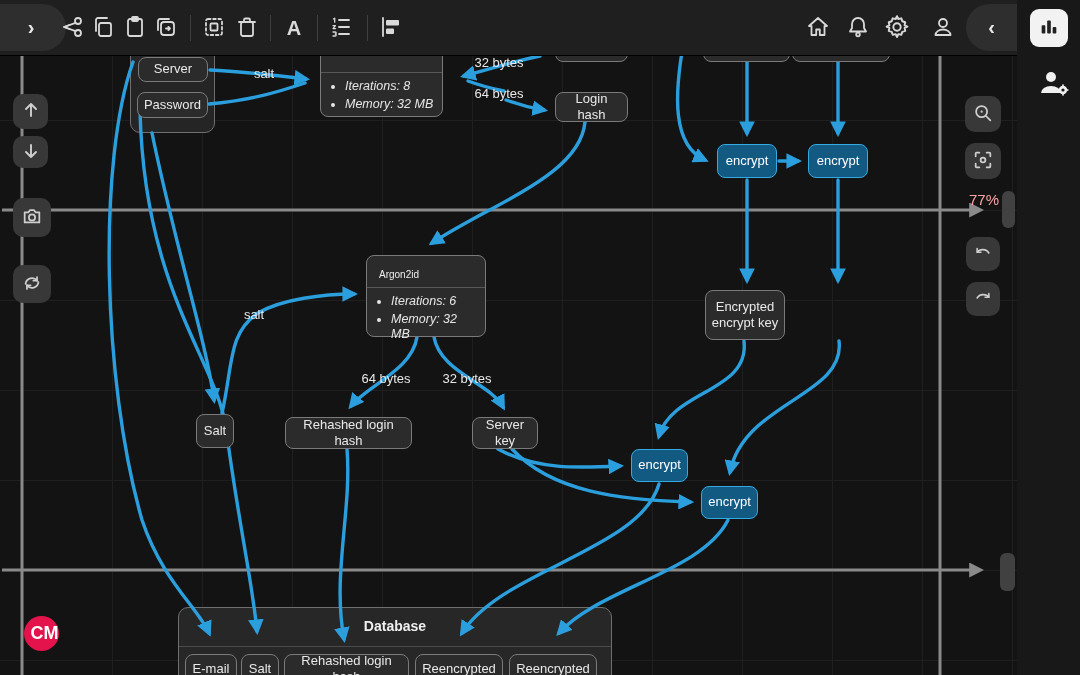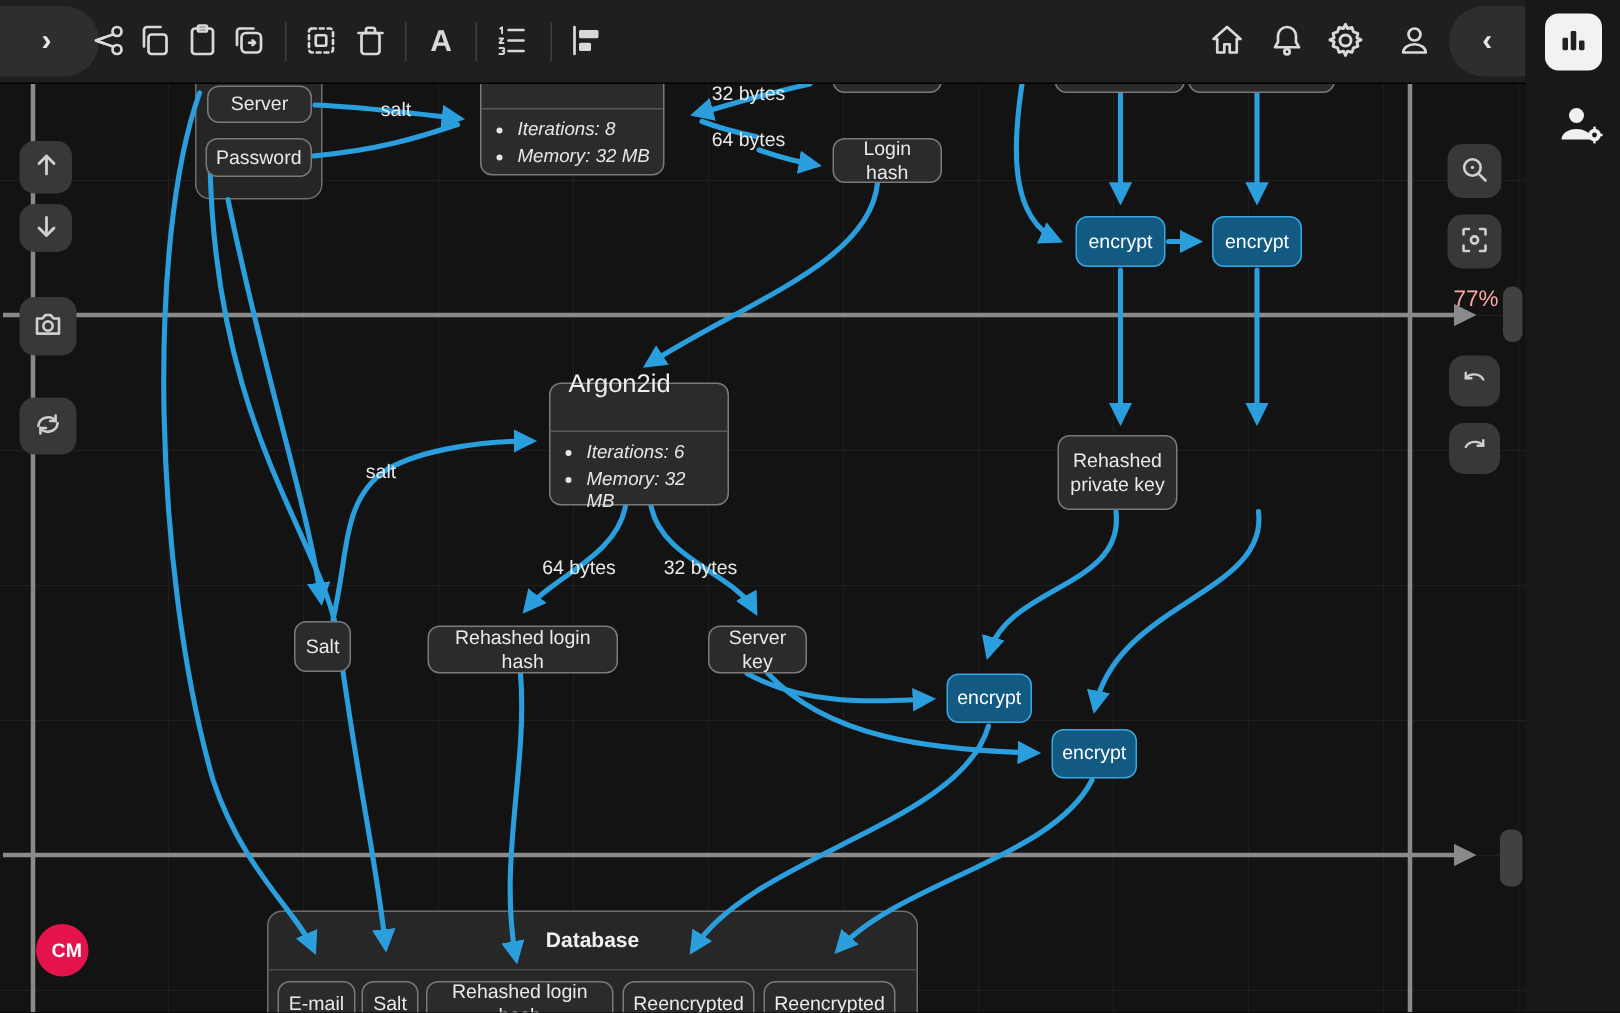--- a/index.html
+++ b/index.html
@@ -19,21 +19,21 @@
         border-radius:8px;color:#e9e9e9;font-size:13px;display:flex;align-items:center;
         justify-content:center;text-align:center;line-height:1.25;padding:2px 5px;}
   .node.accent{background:#135a83;border:1.5px solid #35aae2;color:#fff;}
   .node.container{background:#252525;border:1px solid #6f6f6f;border-radius:10px;padding:0;}
   .node.group{background:#272727;border:1px solid #6f6f6f;border-radius:10px;
               display:block;padding:0;}
   .group .ghead{height:38px;display:flex;align-items:center;justify-content:center;
                 font-weight:bold;font-size:14px;color:#f0f0f0;border-bottom:1px solid #4a4a4a;}
   .node.detail{display:block;padding:0;text-align:left;}
   .detail .dtitle{box-sizing:border-box;display:flex;align-items:flex-end;
-                  padding:4px 12px 21px;border-bottom:1px solid #585858;font-size:17px;color:#eee;}
+                  padding:4px 12px 6px;border-bottom:1px solid #585858;font-size:10px;color:#eee;}
   .detail ul{margin:6px 0 0;padding:0 8px 0 24px;font-size:12.5px;color:#e6e6e6;font-style:italic;}
   .detail li{margin:2px 0;list-style:disc;}
   .freelabel{position:absolute;transform:translate(-50%,-50%);color:#e8e8e8;font-size:13px;white-space:nowrap;}
 
   
   .toolbar{position:absolute;left:0;top:0;width:1017px;height:55px;background:#1f1f1f;
            box-shadow:0 1px 0 #000;}
   .pill{position:absolute;top:4px;height:47px;background:#2e2e2e;display:flex;
         align-items:center;justify-content:center;color:#e8e8e8;font-size:20px;font-weight:bold;}
   .pill.left{left:-22px;width:70px;border-radius:0 26px 26px 0;padding-left:18px;}
@@ -48,21 +48,21 @@
   .appbar{position:absolute;left:1017px;top:0;width:63px;height:675px;background:#181818;}
   .chartbtn{position:absolute;left:13px;top:9px;width:38px;height:38px;background:#f2f2f2;
             border-radius:9px;display:flex;align-items:center;justify-content:center;border:none;}
   .usergear{position:absolute;left:15px;top:68px;width:34px;height:32px;color:#f0f0f0;}
   .fbtn{position:absolute;background:#383838;border:none;border-radius:10px;display:flex;
         align-items:center;justify-content:center;color:#cfcfcf;cursor:pointer;}
   .fbtn svg{stroke:#cfcfcf;fill:none;stroke-width:1.9;stroke-linecap:round;stroke-linejoin:round;}
   .zoomlabel{position:absolute;left:966px;top:191px;width:36px;color:#fca5a5;font-size:15px;text-align:center;}
   .thumb{position:absolute;background:#414141;border-radius:6px;}
   .cmlogo{position:absolute;left:24px;top:616px;width:35px;height:35px;border-radius:50%;
-          background:#e5134b;color:#fff;font-weight:bold;font-size:13px;display:flex;
+          background:#e5134b;color:#fff;font-weight:bold;font-size:18px;display:flex;
           align-items:center;justify-content:center;border:none;cursor:pointer;padding-left:12px;}
 </style>
 </head>
 <body>
 
 <div class="stage">
 
   <div class="canvas">
     <div id="container-layer">
         <div class="node container" style="left: 130px; top: 34px; width: 85px; height: 99px;"></div>
@@ -132,21 +132,21 @@
           <ul>
             <li>Iterations: 6</li>
             <li>Memory: 32 MB</li>
           </ul>
         </div>
         <div class="node " style="left: 196px; top: 414px; width: 38px; height: 34px;">Salt</div>
         <div class="node " style="left: 285px; top: 417px; width: 127px; height: 32px;">Rehashed login hash</div>
         <div class="node " style="left: 472px; top: 417px; width: 66px; height: 32px;">Server key</div>
         <div class="node accent" style="left: 717px; top: 144px; width: 60px; height: 34px;">encrypt</div>
         <div class="node accent" style="left: 808px; top: 144px; width: 60px; height: 34px;">encrypt</div>
-        <div class="node " style="left: 705px; top: 290px; width: 80px; height: 50px;">Rehashed private key</div>
+        <div class="node " style="left: 705px; top: 290px; width: 80px; height: 50px;">Encrypted encrypt key</div>
         <div class="node accent" style="left: 631px; top: 449px; width: 57px; height: 33px;">encrypt</div>
         <div class="node accent" style="left: 701px; top: 486px; width: 57px; height: 33px;">encrypt</div>
         <div class="node " style="left: 185px; top: 654px; width: 52px; height: 30px;">E-mail</div>
         <div class="node " style="left: 241px; top: 654px; width: 38px; height: 30px;">Salt</div>
         <div class="node " style="left: 284px; top: 654px; width: 125px; height: 30px;">Rehashed login hash</div>
         <div class="node " style="left: 415px; top: 654px; width: 88px; height: 30px;">Reencrypted</div>
         <div class="node " style="left: 509px; top: 654px; width: 88px; height: 30px;">Reencrypted</div>
         <span class="freelabel" style="left: 264px; top: 73px;">salt</span>
         <span class="freelabel" style="left: 499px; top: 62px;">32 bytes</span>
         <span class="freelabel" style="left: 499px; top: 93px;">64 bytes</span>

